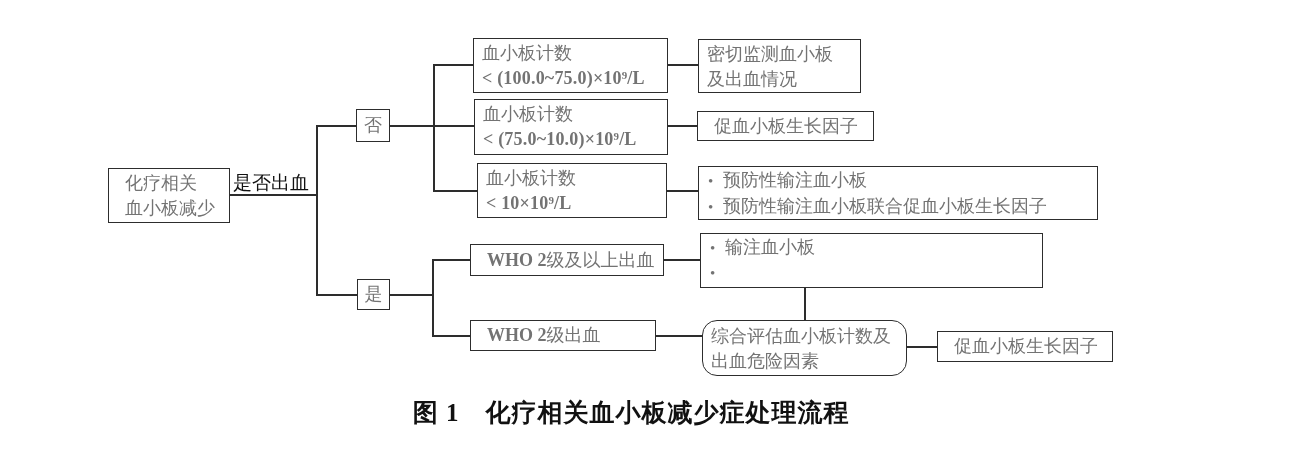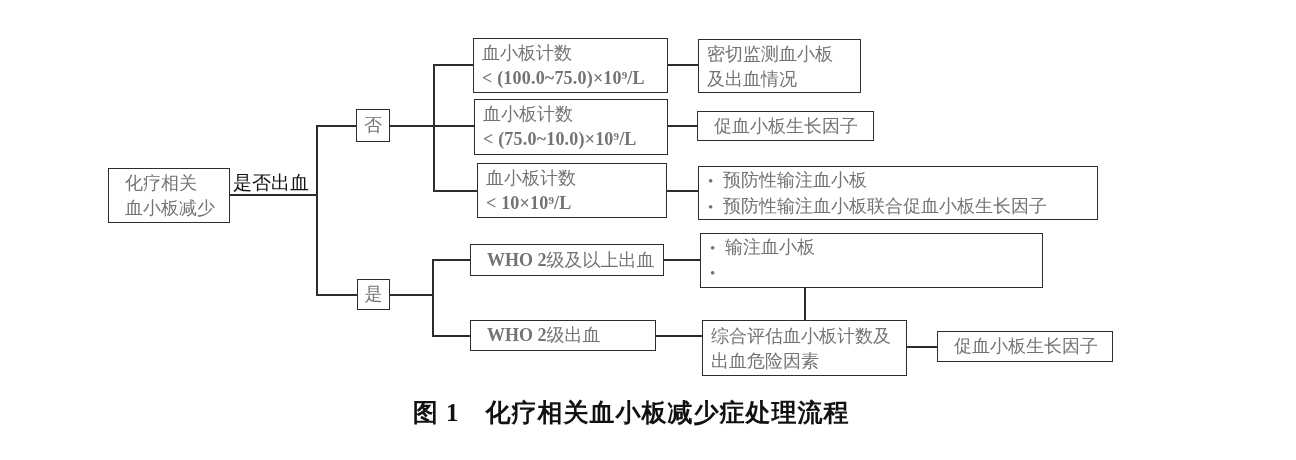--- a/index.html
+++ b/index.html
@@ -153,21 +153,21 @@
 
   <div class="box" style="left:700px; top:233px; width:343px; height:55px; padding-top:1px;">
     <div class="bullet-row">
       <span class="bullet-glyph">•</span>
       <span class="bullet-text">输注血小板</span>
     </div>
     <div class="bullet-row">
       <span class="bullet-glyph">•</span>
     </div>
   </div>
-  <div class="box pad" style="left:702px; top:320px; width:205px; height:56px; padding-top:3px;">
+  <div class="box pad" style="left:702px; top:320px; width:205px; height:56px; padding-top:3px;border-radius:15px;">
     <div>综合评估血小板计数及</div>
     <div>出血危险因素</div>
   </div>
   <div class="box vcenter" style="left:937px; top:331px; width:176px; height:31px;">
     <div>促血小板生长因子</div>
   </div>
 
   <div class="caption">图 1　化疗相关血小板减少症处理流程</div>
 
 </div>

